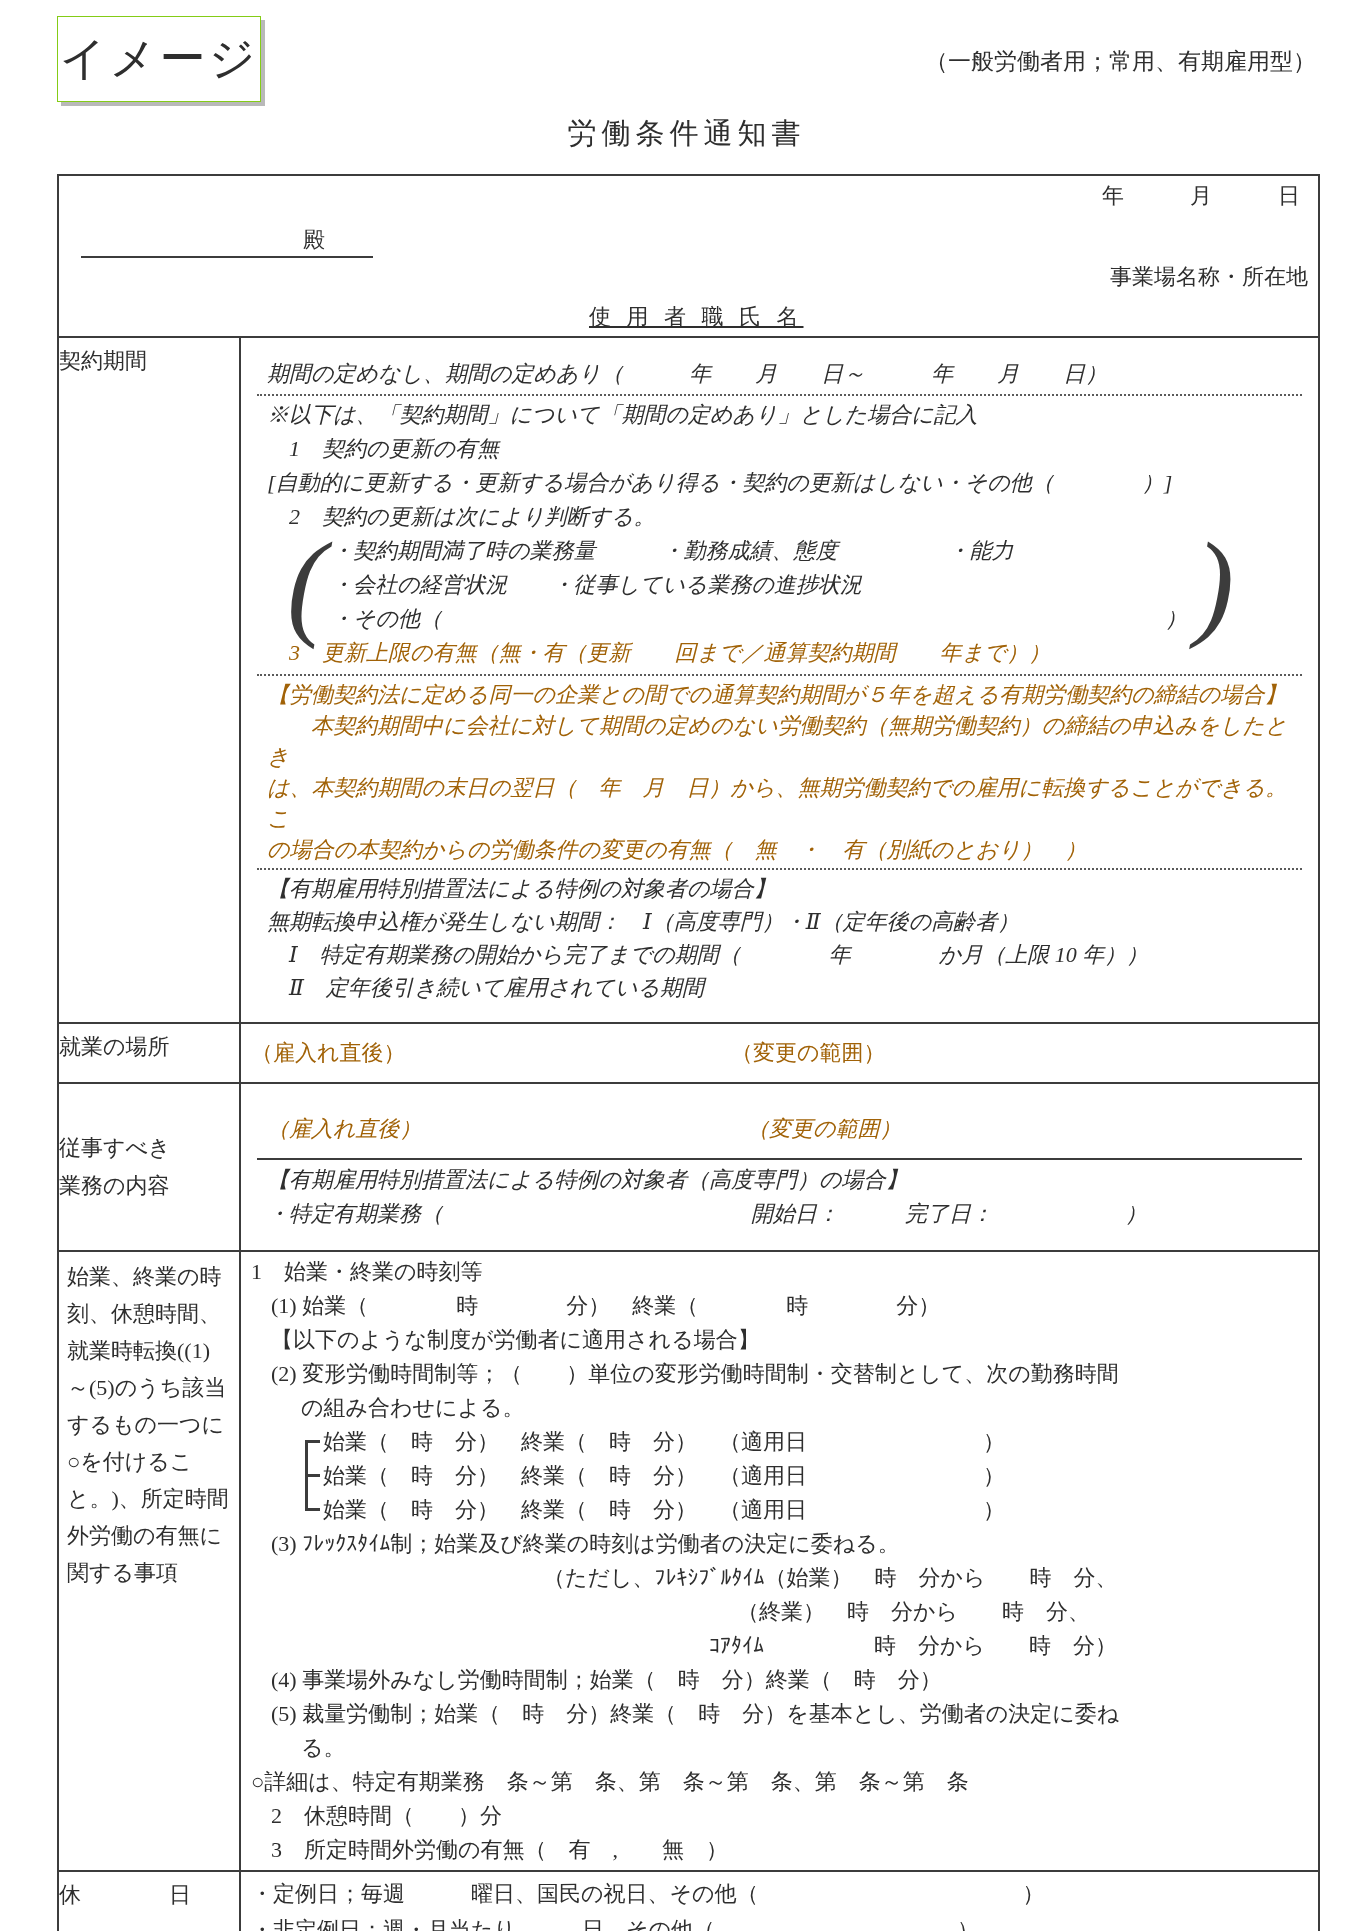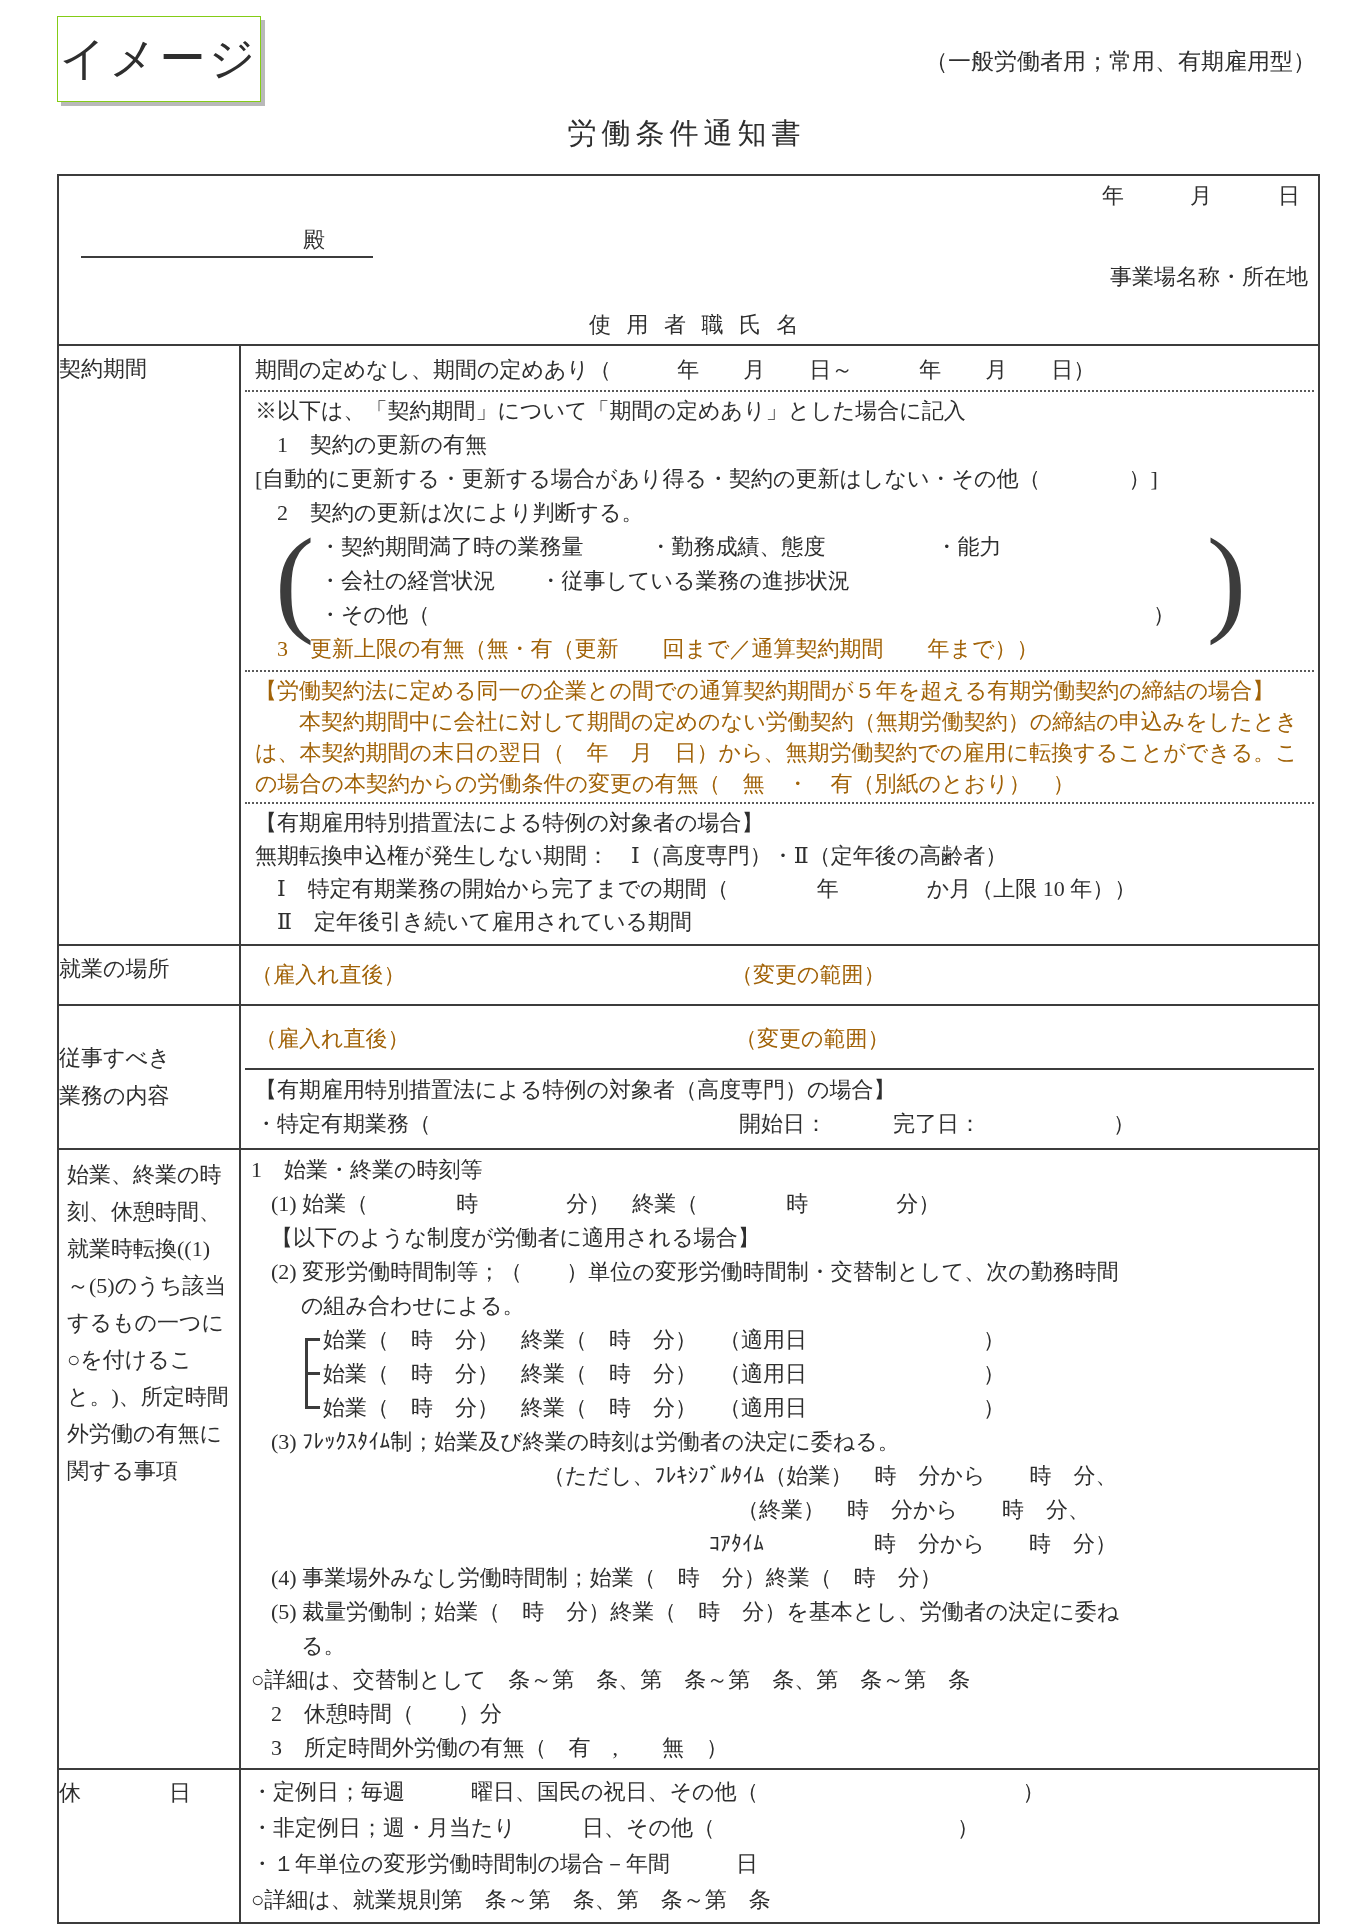--- a/index.html
+++ b/index.html
@@ -16,31 +16,31 @@
     font-size:46px; letter-spacing:3px; background:#fff;
   }
   .note { margin-top:30px; font-size:23px; }
   .title { text-align:center; font-size:29px; letter-spacing:5px; margin:12px 44px 0 57px; }
   
   table.doc { border-collapse:collapse; table-layout:fixed; margin:20px 0 0 57px; width:1263px; }
   .doc col.c1 { width:182px; }
   .doc th, .doc td { border:2px solid #3c3c3c; font-weight:normal; font-size:22px; vertical-align:top; line-height:34px; }
   .doc th { text-align:left; padding:6px 0; }
   .doc td { padding:4px 10px; }
-  .doc td.p0 { padding:4px; }
+  .doc td.p0 { padding:16px;font-style:italic; }
   .red { color:#a16207; }
   .dot { border-top:2px dotted #5a5a5a; }
   .ind1 { padding-left:22px; }
   
   .intro { height:134px; box-sizing:border-box; }
   .i-date { text-align:right; padding-right:8px; line-height:32px; }
   .i-dono { margin-top:12px; line-height:32px; }
   .blank { display:inline-block; margin-left:12px; width:292px; border-bottom:2px solid #3c3c3c; text-align:right; padding-right:48px; box-sizing:border-box; }
   .i-office { margin-left:520px; margin-top:4px; line-height:30px;text-align:right; }
-  .i-emp { margin-left:520px; margin-top:18px; line-height:30px; letter-spacing:5px; }
+  .i-emp { margin-left:520px; margin-top:10px; line-height:30px; letter-spacing:5px;text-decoration:underline; }
   
   .cps1 { padding:3px 10px; }
   .cps2 { padding:2px 10px 4px; }
   .cps3 { padding:3px 10px; line-height:31px; }
   .cps4 { padding:2px 10px; line-height:33px; }
   .criteria { position:relative; }
   .criteria .cline { padding-left:64px; }
   .criteria .rel { position:relative; }
   .cclose { position:absolute; left:898px; top:0; }
   .bparen {
@@ -182,21 +182,21 @@
           <div class="srow">始業（　時　分）　終業（　時　分）　（適用日　　　　　　　　）</div>
           <div class="srow">始業（　時　分）　終業（　時　分）　（適用日　　　　　　　　）</div>
         </div>
         <div class="inda">(3) ﾌﾚｯｸｽﾀｲﾑ制；始業及び終業の時刻は労働者の決定に委ねる。</div>
         <div class="flex1">（ただし、ﾌﾚｷｼﾌﾞﾙﾀｲﾑ（始業）　時　分から　　時　分、</div>
         <div class="flex2">（終業）　時　分から　　時　分、</div>
         <div class="flex3">ｺｱﾀｲﾑ　　　　　時　分から　　時　分）</div>
         <div class="inda">(4) 事業場外みなし労働時間制；始業（　時　分）終業（　時　分）</div>
         <div class="inda">(5) 裁量労働制；始業（　時　分）終業（　時　分）を基本とし、労働者の決定に委ね</div>
         <div class="indb">る。</div>
-        <div>○詳細は、交替制として　条～第　条、第　条～第　条、第　条～第　条</div>
+        <div>○詳細は、特定有期業務　条～第　条、第　条～第　条、第　条～第　条</div>
         <div class="inda">2　休憩時間（　　）分</div>
         <div class="inda">3　所定時間外労働の有無（　有　,　　無　）</div>
       </td>
     </tr>
 
     <tr>
       <th>休　　　　日</th>
       <td class="hol">
         <div>・定例日；毎週　　　曜日、国民の祝日、その他（　　　　　　　　　　　　）</div>
         <div>・非定例日；週・月当たり　　　日、その他（　　　　　　　　　　　）</div>

